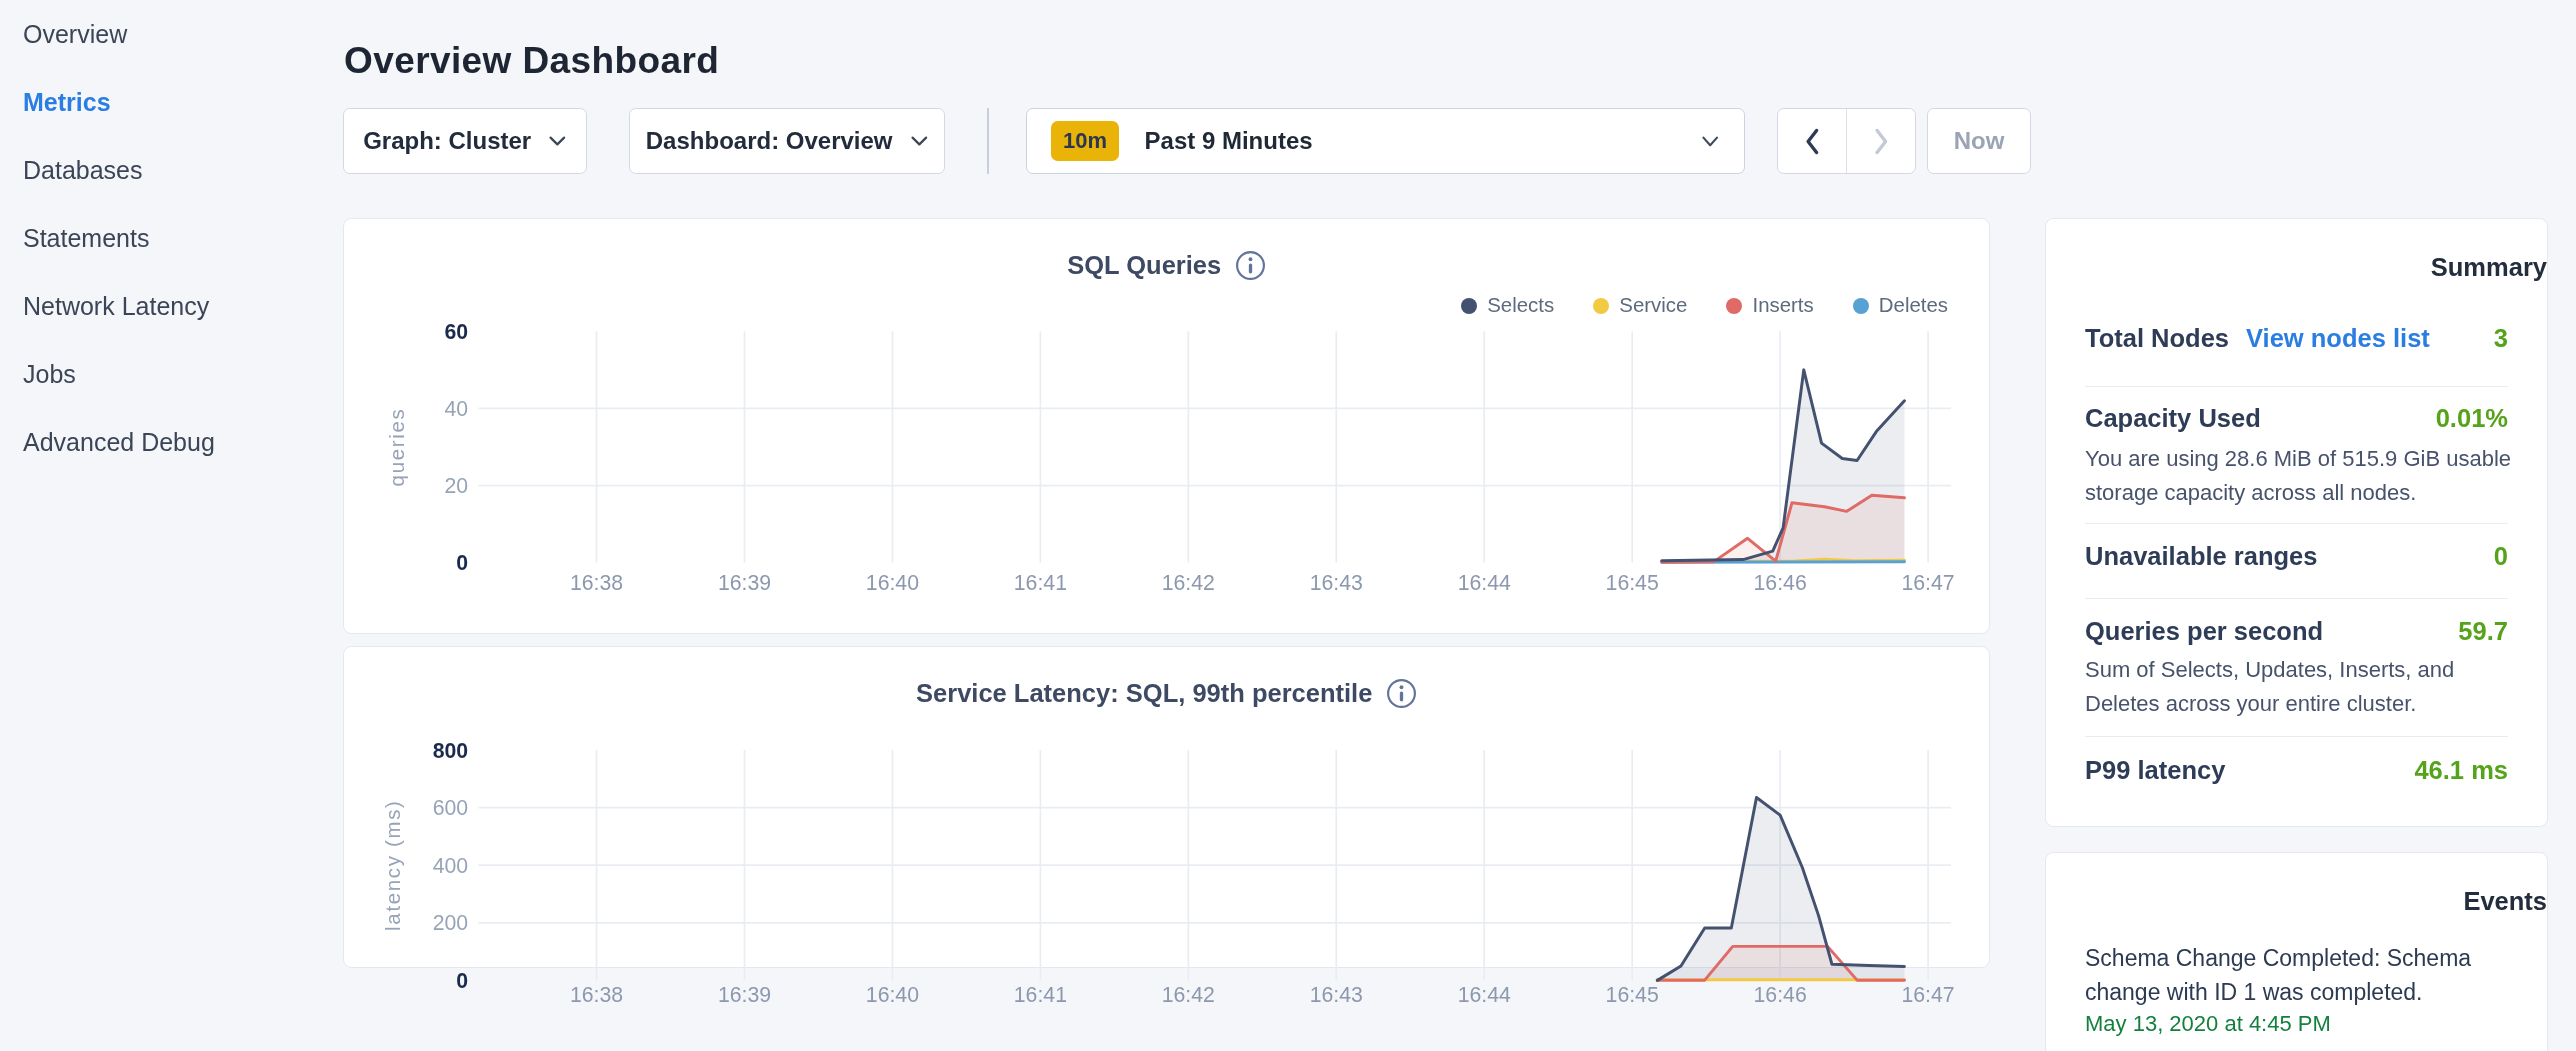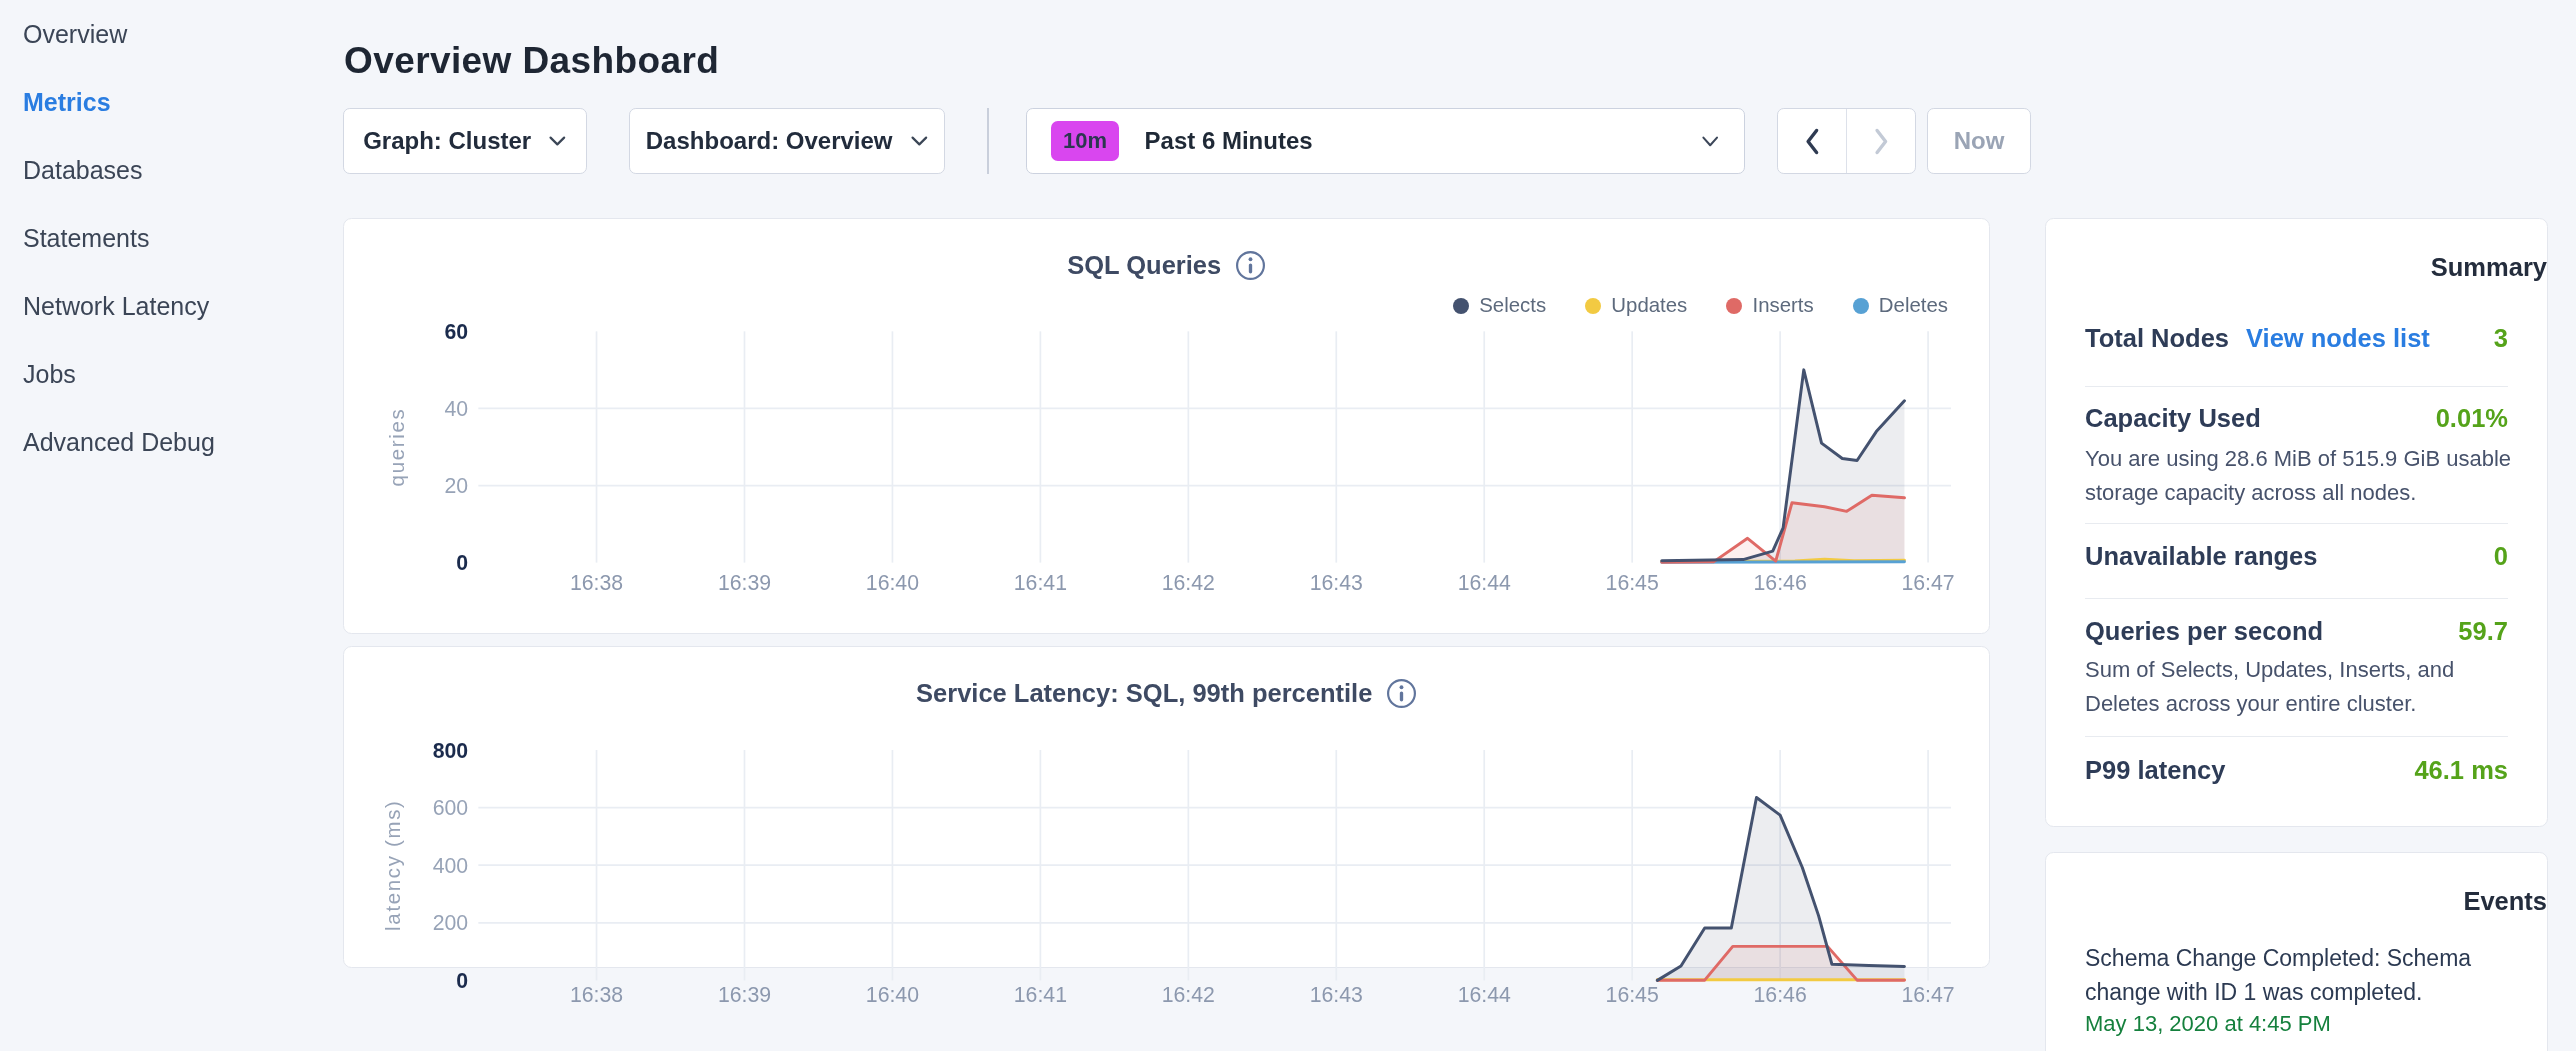--- a/index.html
+++ b/index.html
@@ -23,21 +23,21 @@
   
   .ctl{position:absolute; top:108px; height:66px; box-sizing:border-box;
        background:#fff; border:1.7px solid #d3d8e3; border-radius:6.8px;}
   .dd{display:flex; align-items:center; justify-content:center; gap:17px;
       font-size:24px; font-weight:700; color:#222c3c; cursor:pointer;}
   #graph-dd{left:343px; width:244px;}
   #dashboard-dd{left:629px; width:316px;}
   .ctl-divider{position:absolute; left:987px; top:108px; width:1.7px; height:66px; background:#c9cfdb;}
   #time-select{left:1026px; width:719px; display:flex; align-items:center;
                padding:0 24px; cursor:pointer; border-color:#ccd2df;}
-  .range-badge{background:#d946ef; border-radius:6.8px; padding:6.8px 12px;
+  .range-badge{background:#eab308; border-radius:6.8px; padding:6.8px 12px;
                font-size:22px; font-weight:700; color:#2b3750; margin-right:25.5px;}
   .range-label{font-size:24px; font-weight:700; color:#1f2936;}
   #time-select .caret{margin-left:auto;}
   #prevnext{left:1777px; width:139px; display:flex; padding:0;}
   .pn-half{flex:1; display:flex; align-items:center; justify-content:center; cursor:pointer;}
   .pn-half+.pn-half{border-left:1.7px solid #dde1ea;}
   #now-btn{left:1927px; width:104px; display:flex; align-items:center; justify-content:center;
            font-size:24px; font-weight:700; color:#9aa4b5; cursor:pointer;}
   
   .card{position:absolute; background:#fff; border:1.7px solid #e4e7ee; border-radius:8.5px; box-sizing:border-box;}
@@ -93,21 +93,21 @@
   <div class="ctl dd" id="dashboard-dd">
     <span>Dashboard: Overview</span>
     <svg width="18.7" height="12" viewBox="0 0 22 14">
       <polyline points="3,3 11,11 19,3" fill="none" stroke="#3b4656" stroke-width="2.6" stroke-linecap="round" stroke-linejoin="round"></polyline>
     </svg>
   </div>
   <div class="ctl-divider"></div>
 
   <div class="ctl" id="time-select">
     <span class="range-badge">10m</span>
-    <span class="range-label">Past 6 Minutes</span>
+    <span class="range-label">Past 9 Minutes</span>
     <svg class="caret" width="20.4" height="12.8" viewBox="0 0 24 15">
       <polyline points="4,3 12,12 20,3" fill="none" stroke="#3c4759" stroke-width="2.4" stroke-linecap="round" stroke-linejoin="round"></polyline>
     </svg>
   </div>
 
   <div class="ctl" id="prevnext">
     <div class="pn-half">
       <svg width="18.7" height="29" viewBox="0 0 22 34">
         <polyline points="16,4 6,17 16,30" fill="none" stroke="#2f3b52" stroke-width="4" stroke-linecap="round" stroke-linejoin="round"></polyline>
       </svg>
@@ -133,21 +133,21 @@
         </svg>
       </span>
     </div>
     <div class="legend" id="chart1-legend">
         <span class="legend-item">
           <span class="legend-dot" style="background: rgb(68, 82, 111);"></span>
           <span>Selects</span>
         </span>
         <span class="legend-item">
           <span class="legend-dot" style="background: rgb(242, 202, 66);"></span>
-          <span>Updates</span>
+          <span>Service</span>
         </span>
         <span class="legend-item">
           <span class="legend-dot" style="background: rgb(223, 106, 102);"></span>
           <span>Inserts</span>
         </span>
         <span class="legend-item">
           <span class="legend-dot" style="background: rgb(87, 161, 212);"></span>
           <span>Deletes</span>
         </span>
       </div>

